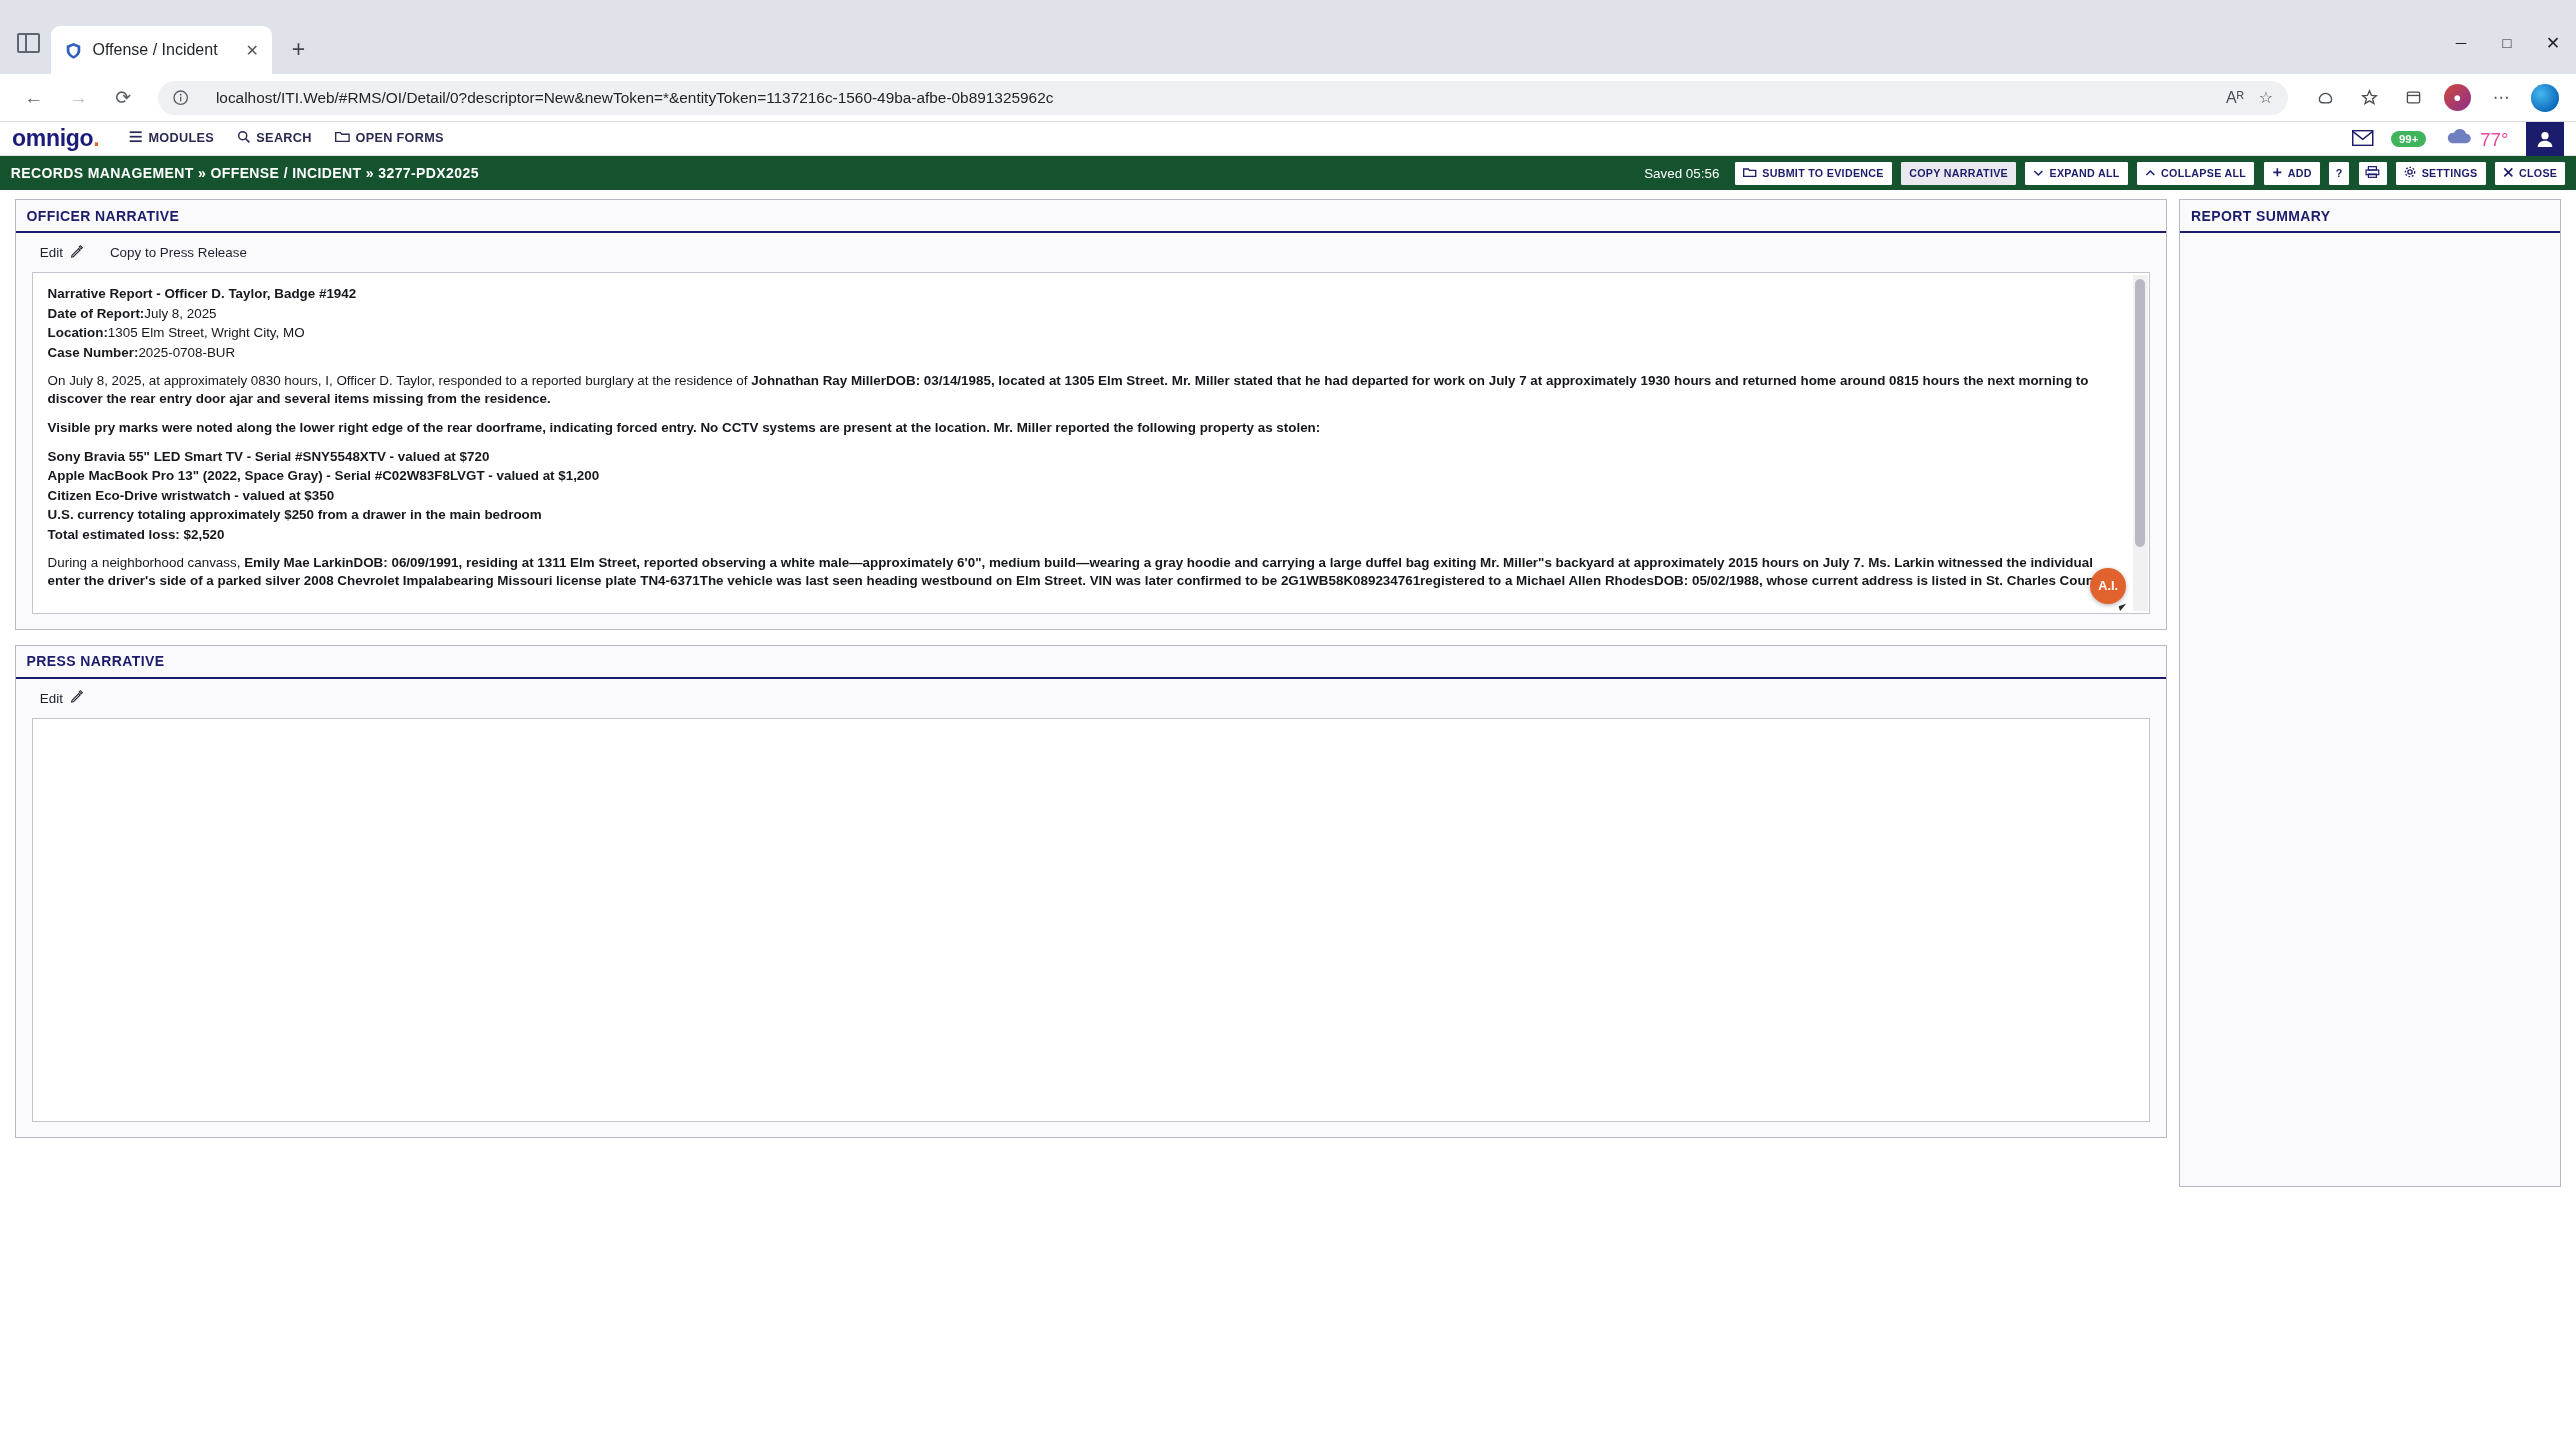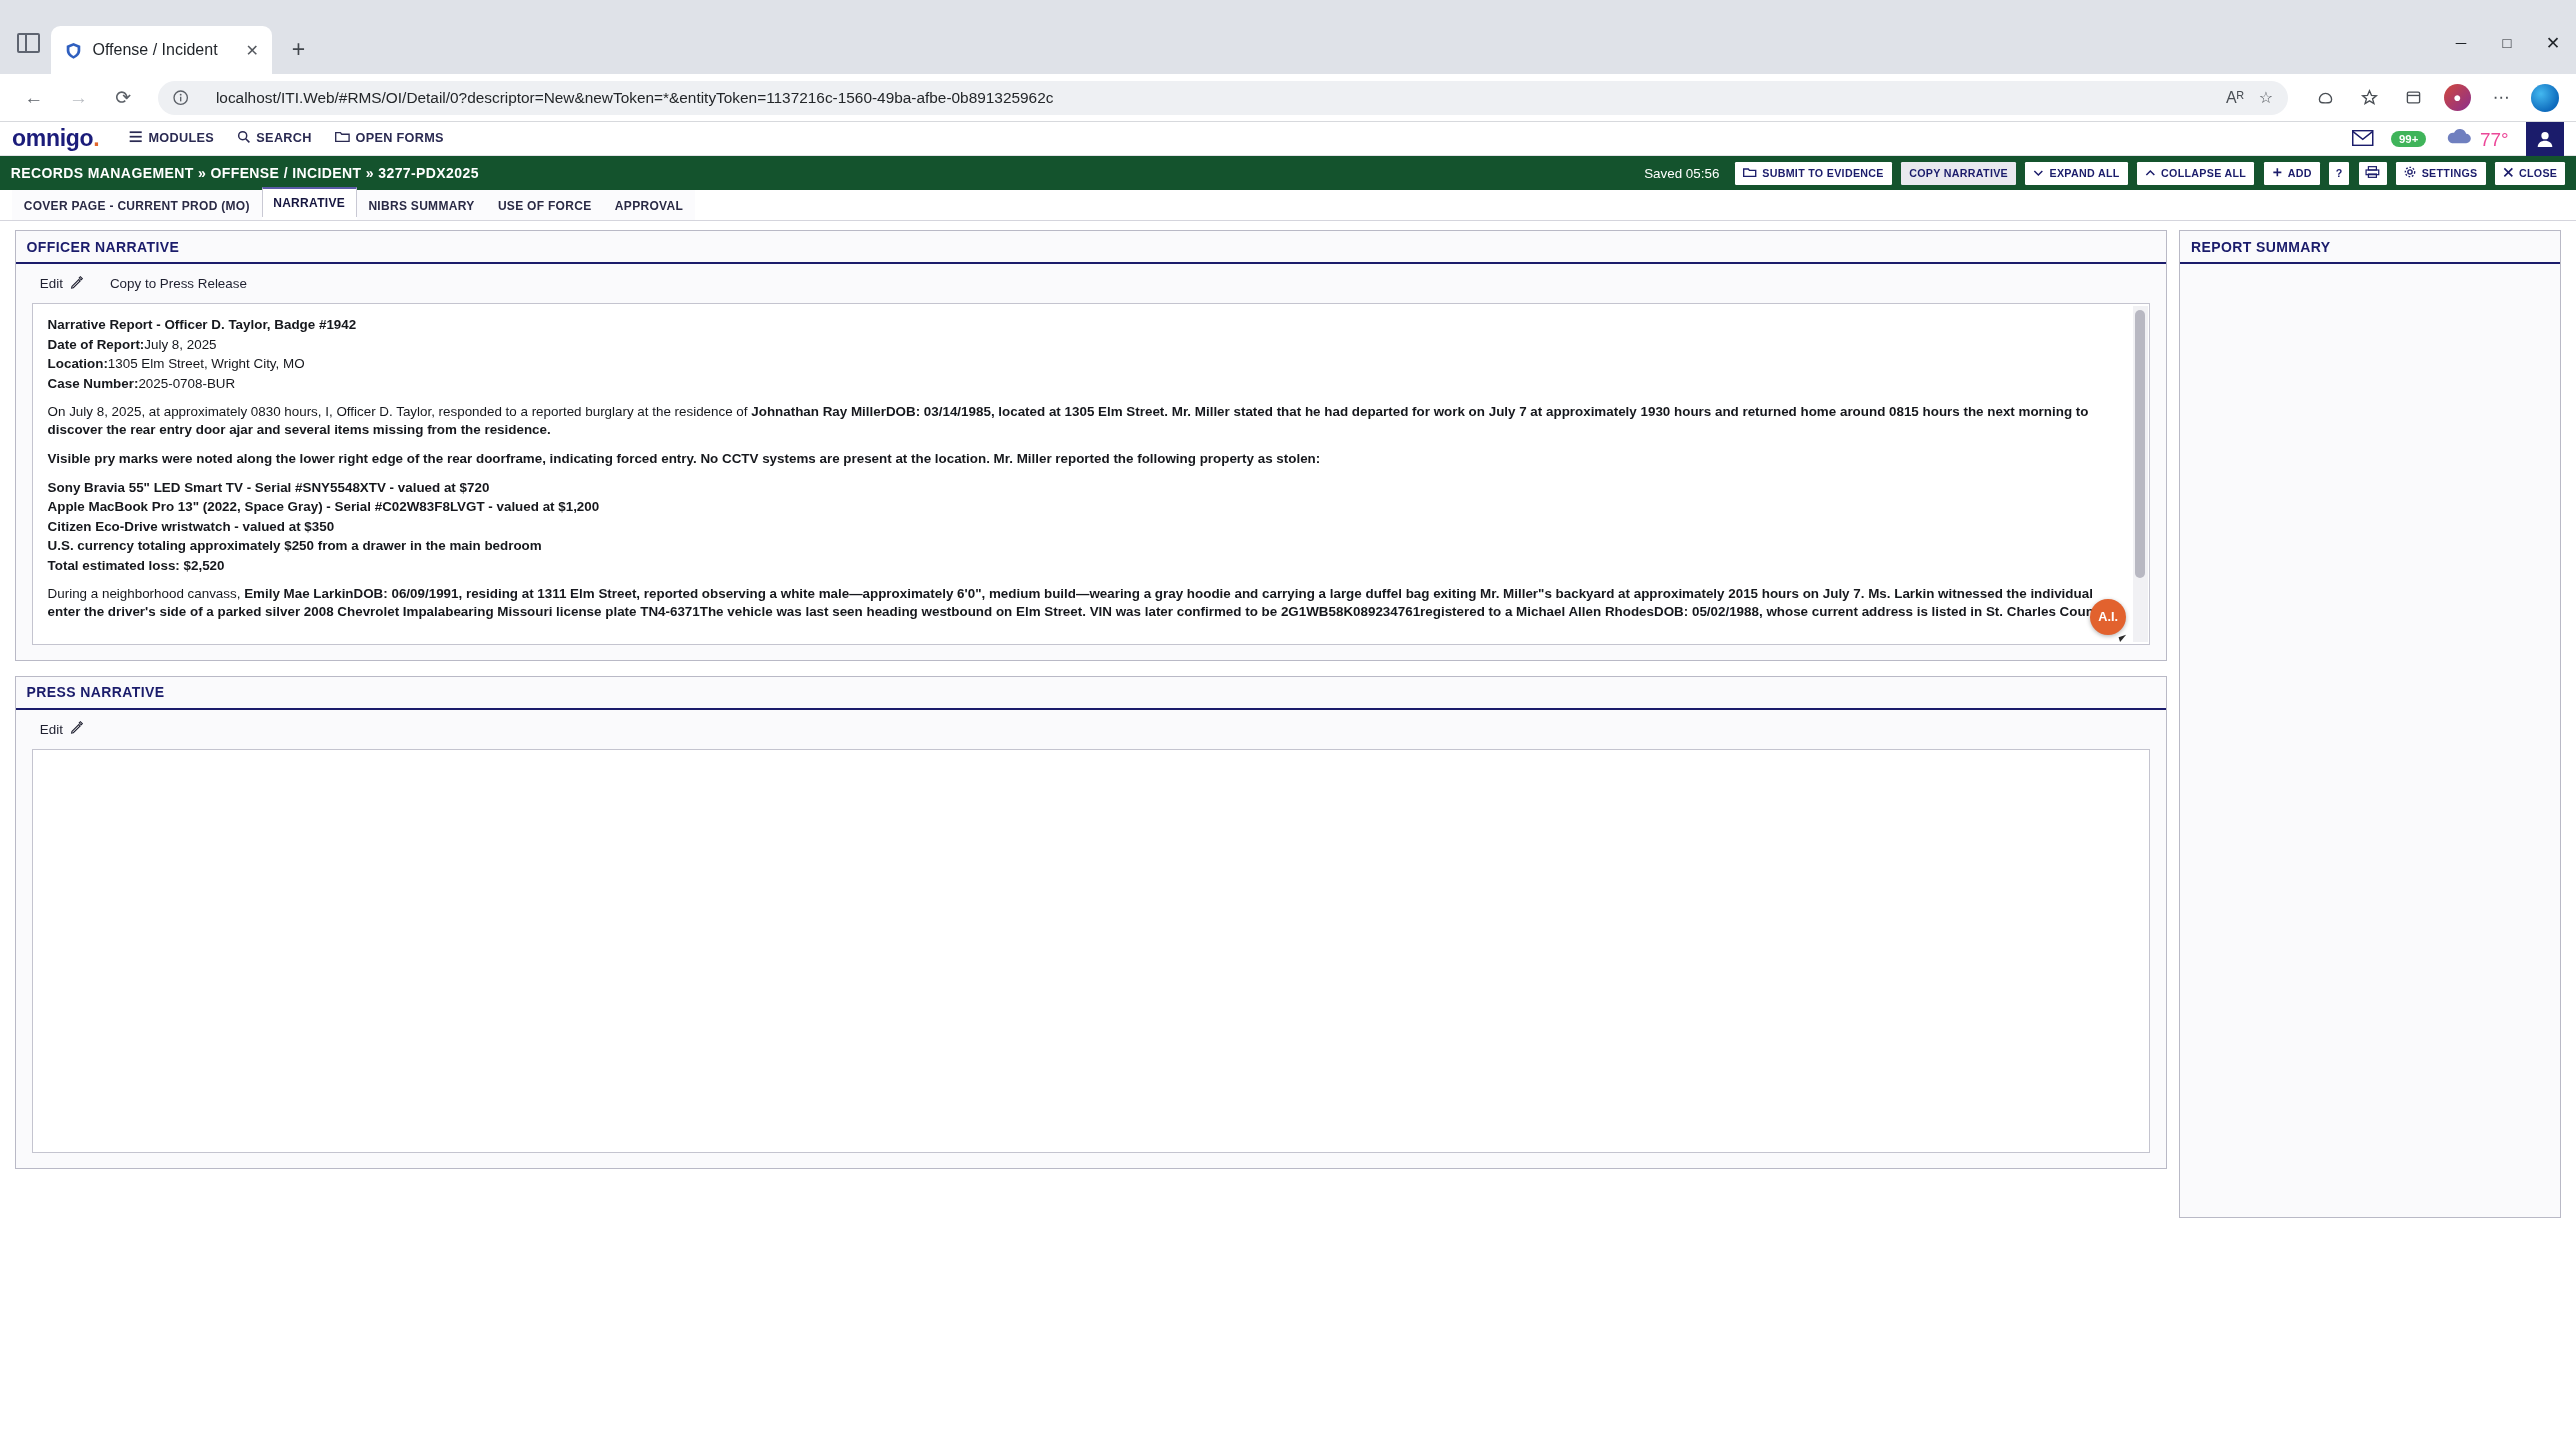--- a/index.html
+++ b/index.html
@@ -661,27 +661,20 @@
       <div class="tb-act">
         <span>
           <svg width="10.7" height="10.7" viewBox="0 0 16 16">
               <path d="M2 2 L14 14 M14 2 L2 14" stroke="#1b1c6b" stroke-width="2.4"></path>
             </svg>
         </span>
         <span>CLOSE</span>
       </div>
     </div>
 
-    <div class="tabs-row">
-      <div class="ftab">COVER PAGE - CURRENT PROD (MO)</div>
-      <div class="ftab active">NARRATIVE</div>
-      <div class="ftab">NIBRS SUMMARY</div>
-      <div class="ftab">USE OF FORCE</div>
-      <div class="ftab">APPROVAL</div>
-    </div>
 
     <div class="content">
       <div class="left-col">
 
         <div class="panel">
           <div class="panel-head">OFFICER NARRATIVE</div>
           <div class="panel-actions">
             <span class="act-link">
               <span>Edit</span>
               <span>

